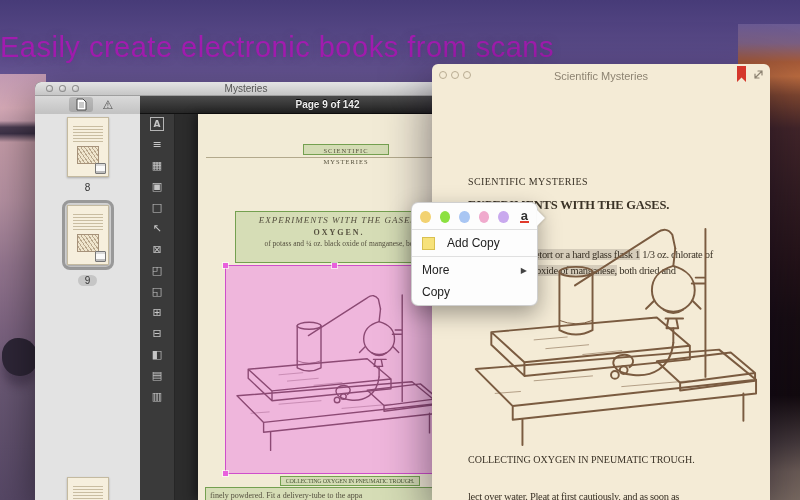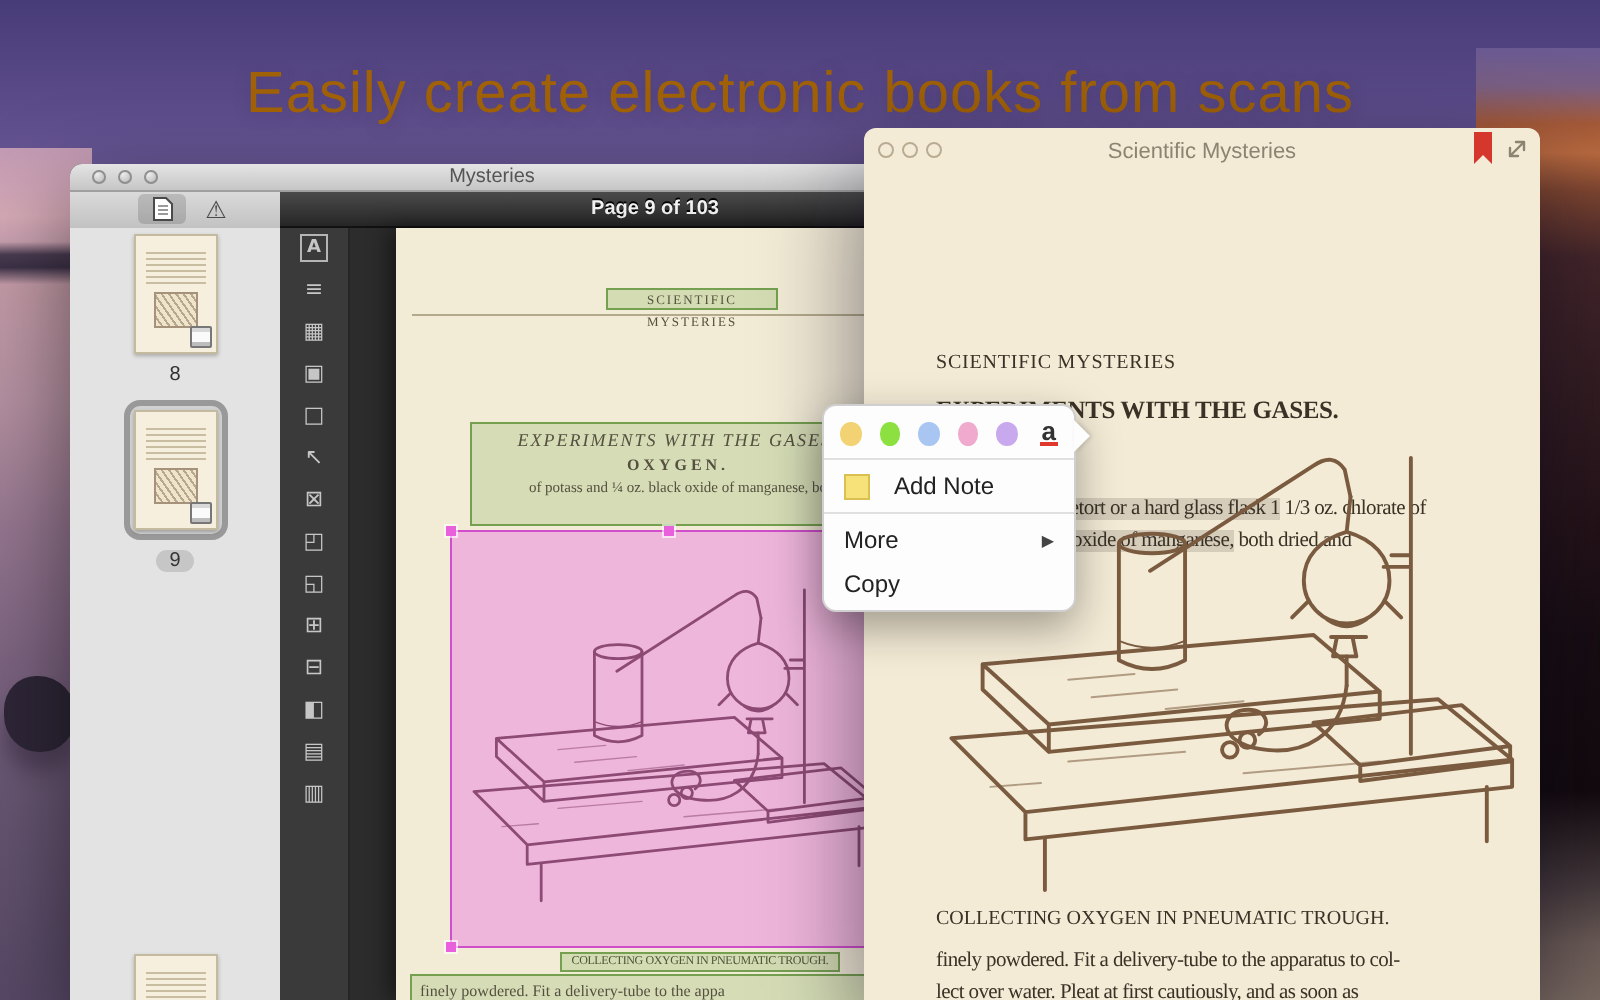--- a/index.html
+++ b/index.html
@@ -8,21 +8,21 @@
        background:linear-gradient(180deg,#473b78 0%,#6a5896 18%,#8d75a8 45%,#a989b3 70%,#bb95b8 100%);}
   .beams{position:absolute;inset:0;pointer-events:none;
        background:radial-gradient(ellipse 120% 95% at 50% 108%,rgba(226,208,238,.55),rgba(226,208,238,0) 62%);}
   
   .scene-left{position:absolute;left:0;top:74px;width:46px;height:426px;
        background:linear-gradient(180deg,#c39bb4 0%,#d5a9b6 8%,#c79fae 11%,#4a3c51 12.5%,#3c3147 14%,#c29aa6 16%,#b38fa0 30%,#93758e 45%,#7c6380 60%,#675672 75%,#574866 100%);}
   .scene-left::after{content:"";position:absolute;left:2px;top:62%;width:36px;height:38px;border-radius:46% 54% 50% 50%;
        background:#2e2637;box-shadow:0 10px 10px rgba(30,20,40,.35);}
   .scene-right{position:absolute;right:0;top:24px;width:62px;height:476px;
        background:linear-gradient(180deg,#6a5a93 0%,#7a5f83 4%,#a55a38 8%,#b96a3f 11%,#7e4630 15%,#43262a 22%,#331d22 35%,#241318 50%,#170d12 62%,#120a0e 78%,#453a3c 88%,#6c5d57 94%,#7a6b62 100%);}
-  .hero{position:absolute;top:12px;left:0;width:100%;text-align:center;color:#a16207;
+  .hero{position:absolute;top:12px;left:0;width:100%;color:#a21caf;
        font-size:29px;font-weight:300;letter-spacing:.5px;text-shadow:0 1px 8px rgba(70,50,110,.45);}
 
   
   .scan-window{position:absolute;left:35px;top:82px;width:440px;height:418px;
        border-radius:6px 6px 0 0;box-shadow:0 16px 45px rgba(0,0,0,.5);overflow:hidden;background:#2c2c2c;}
   .sw-titlebar{position:absolute;left:0;top:0;right:18px;height:13px;
        background:linear-gradient(#e4e4e4,#c6c6c6);border-bottom:1px solid #9f9f9f;padding-left:16px;}
   .sw-title{position:absolute;left:0;right:0;top:1px;text-align:center;font-size:10px;color:#555;}
   .tl{position:absolute;top:3px;width:7px;height:7px;border-radius:50%;
        background:radial-gradient(circle at 35% 30%,#ececec,#adadad);box-shadow:inset 0 0 0 1px #8f8f8f;}
@@ -153,21 +153,21 @@
     <div class="tb-btn pressed" style="left:34px">
       <svg width="11" height="13" viewBox="0 0 11 13">
         <path d="M1 1 h6 l3 3 v8 H1 Z" fill="#fff" stroke="#4a4a4a"></path>
         <path d="M3 5 h5 M3 7 h5 M3 9 h5" stroke="#7a7a7a" stroke-width=".8"></path>
       </svg>
     </div>
     <div class="tb-btn" style="left:61px">
       <span class="warn-glyph">⚠</span>
     </div>
   </div>
-  <div class="sw-pagebar">Page 9 of 103</div>
+  <div class="sw-pagebar">Page 9 of 142</div>
 
   <div class="sw-sidebar">
     <div class="thumb-row" style="top:3px">
       <div class="thumb-frame">
         <div class="thumb-page">
             <div class="t-lines"></div>
             <div class="t-sketch"></div>
           <div class="t-badge"></div>
           </div>
       </div>
@@ -252,39 +252,38 @@
   </div>
   <div class="bw-line" style="left:104px;top:201px;font-size:10.5px;letter-spacing:-.3px">
     <span class="hl">oxide of manganese,</span><span> both dried and</span>
   </div>
 
   <svg class="bw-figure" viewBox="0 0 300 232">
     <use href="#apparatus"></use>
   </svg>
 
   <div class="bw-line" style="left:36px;top:390px;font-size:10px">COLLECTING OXYGEN IN PNEUMATIC TROUGH.</div>
-  <div class="bw-line" style="left:36px;top:411px;font-size:10.5px;letter-spacing:-.3px">finely powdered. Fit a delivery-tube to the apparatus to col-</div>
   <div class="bw-line" style="left:36px;top:427px;font-size:10.5px;letter-spacing:-.3px">lect over water. Pleat at first cautiously, and as soon as</div>
 </div>
 
 <div class="context-menu">
   <div class="cm-arrow"></div>
   <div class="cm-dots">
     <span class="dot" style="background-color: rgb(242, 210, 114);"></span>
     <span class="dot" style="background-color: rgb(140, 225, 65);"></span>
     <span class="dot" style="background-color: rgb(169, 198, 243);"></span>
     <span class="dot" style="background-color: rgb(240, 170, 205);"></span>
     <span class="dot" style="background-color: rgb(201, 169, 238);"></span>
     <span class="cm-a">a</span>
   </div>
   <div class="cm-sep"></div>
   <div class="cm-group">
     <div class="cm-row">
       <span class="note-swatch" style="background-color: rgb(247, 226, 122);"></span>
-      <span class="lbl">Add Note</span>
+      <span class="lbl">Add Copy</span>
     </div>
   </div>
   <div class="cm-sep"></div>
   <div class="cm-group">
     <div class="cm-row">
       <span class="lbl">More</span>
       <span class="cm-more-arrow">▶</span>
     </div>
     <div class="cm-row">
       <span class="lbl">Copy</span>

